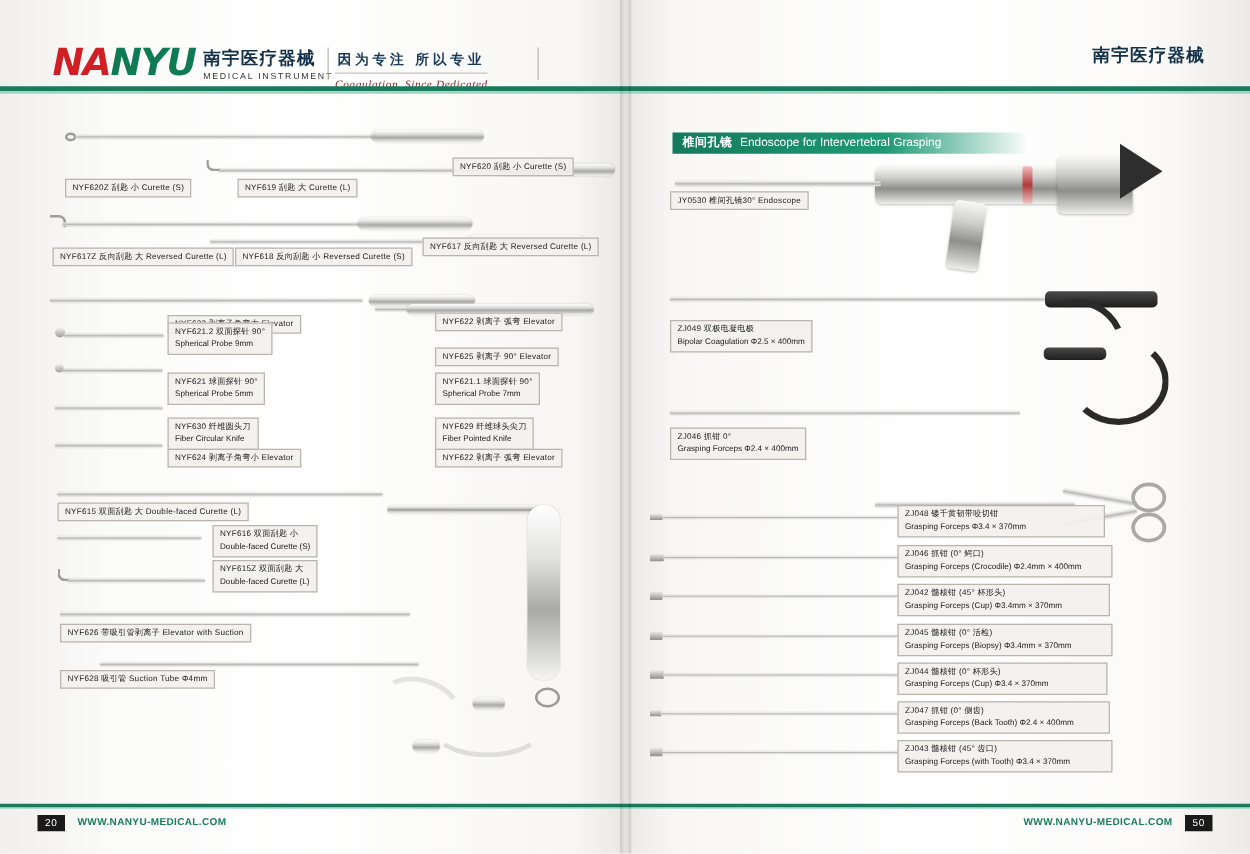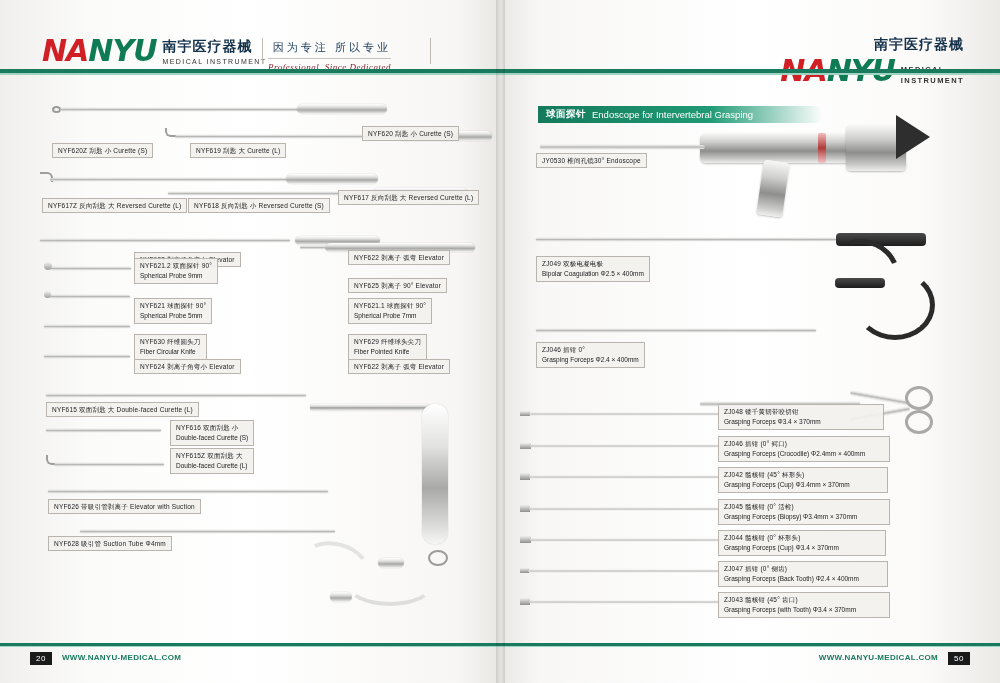--- a/index.html
+++ b/index.html
@@ -57,21 +57,21 @@
   }
   .nanyu-word .n1 { color: #d11f26; }
   .nanyu-word .n2 { color: #0f7b54; }
   .logo-stack { display: flex; flex-direction: column; margin-left: 6px; padding-bottom: 1px;}
   .logo-stack .cn { font-size: 14px; font-weight: bold; color: #14314a; letter-spacing: 1px; }
   .logo-stack .en { font-size: 7px; color: #333; letter-spacing: 1.4px; margin-top: 2px;}
   .tagline {
     position: absolute; left: 268px; top: 40px;
     text-align: center;
   }
-  .tagline .cn { font-size: 11px; color: #1a3a5a; letter-spacing: 3px; font-weight: normal; text-align: right;}
+  .tagline .cn { font-size: 11px; color: #1a3a5a; letter-spacing: 3px; font-weight: bold;}
   .tagline .en { font-size: 9px; color: #b23; letter-spacing: 0.5px; margin-top: 3px;
     font-family: "Liberation Serif", serif; font-style: italic; color:#8b2630;}
   .tagline .divline { height:1px; background:#c7c2bd; margin:3px 0; }
   .hdr-divider {
     position: absolute; top: 38px; width: 1px; height: 26px; background: #bdb8b2;
   }
 
   
   .section-title {
     position: absolute;
@@ -212,34 +212,27 @@
       <span class="logo-stack">
         <span class="cn">南宇医疗器械</span>
         <span class="en">MEDICAL INSTRUMENT</span>
       </span>
     </div>
 
     <div class="hdr-divider" style="left:262px;"></div>
     <div class="tagline">
       <div class="cn">因为专注  所以专业</div>
       <div class="divline"></div>
-      <div class="en">Professional, Since Dedicated</div>
+      <div class="en">Coagulation, Since Dedicated</div>
     </div>
     <div class="hdr-divider" style="left:430px;"></div>
 
     <div class="logo-wrap right">
       <div style="display:flex;flex-direction:column;align-items:flex-end;">
         <span class="cn" style="font-size:14px;font-weight:bold;color:#14314a;letter-spacing:1px;">南宇医疗器械</span>
-        <div style="display:flex;align-items:flex-end;margin-top:2px;">
-          <span class="nanyu-word"><span class="n1">NA</span><span class="n2">NYU</span></span>
-          <span class="logo-stack">
-            <span class="en" style="font-size:7.5px;font-weight:bold;">MEDICAL</span>
-            <span class="en" style="font-size:7.5px;font-weight:bold;">INSTRUMENT</span>
-          </span>
-        </div>
       </div>
     </div>
 
     <div class="header-rule"></div>
     <div class="header-rule2"></div>
   </div>
 
   <div class="inst" style="left:52px; top:104px; width:285px; height:12px;">
     <div class="tip-c" style="left:0; top:2px; width:9px; height:7px;"></div>
     <div class="shaft thin" style="left:8px; top:4px; width:240px; height:3px;"></div>
@@ -389,21 +382,21 @@
 
   <div class="inst" style="left:300px; top:530px; width:180px; height:90px;">
     <div style="position:absolute;left:0;top:12px;width:70px;height:50px;border:4px solid #e3e3e2;border-radius:50%;border-color:#e3e3e2 transparent transparent transparent;transform:rotate(15deg);"></div>
     <div style="position:absolute;left:45px;top:30px;width:90px;height:46px;border:4px solid #dedede;border-radius:50%;border-color:transparent transparent #dedede transparent;"></div>
     <div class="handle" style="left:30px; top:62px; width:22px; height:10px;"></div>
     <div class="handle" style="left:78px; top:28px; width:26px; height:10px;"></div>
     <div class="tip-c" style="left:128px; top:20px; width:20px; height:16px;"></div>
   </div>
 
   <div class="section-title">
-    <span class="cn">球面探针</span>
+    <span class="cn">椎间孔镜</span>
     <span class="en">Endoscope for Intervertebral Grasping</span>
   </div>
 
   <div class="inst" style="left:700px; top:105px; width:260px; height:125px;">
     <div class="scope-body" style="left:0; top:28px; width:150px; height:30px; border-radius:6px 4px 4px 6px;"></div>
     <div class="scope-ring" style="left:118px; top:28px; width:8px; height:30px;"></div>
     <div class="scope-body" style="left:146px; top:20px; width:60px; height:46px; border-radius:5px;"></div>
     <div class="scope-body" style="left:60px; top:56px; width:26px; height:55px; border-radius:4px; transform:rotate(8deg);"></div>
     <div class="scope-cone" style="left:196px; top:10px;"></div>
     <div class="shaft thin" style="left:-160px; top:40px; width:165px; height:4px;"></div>

